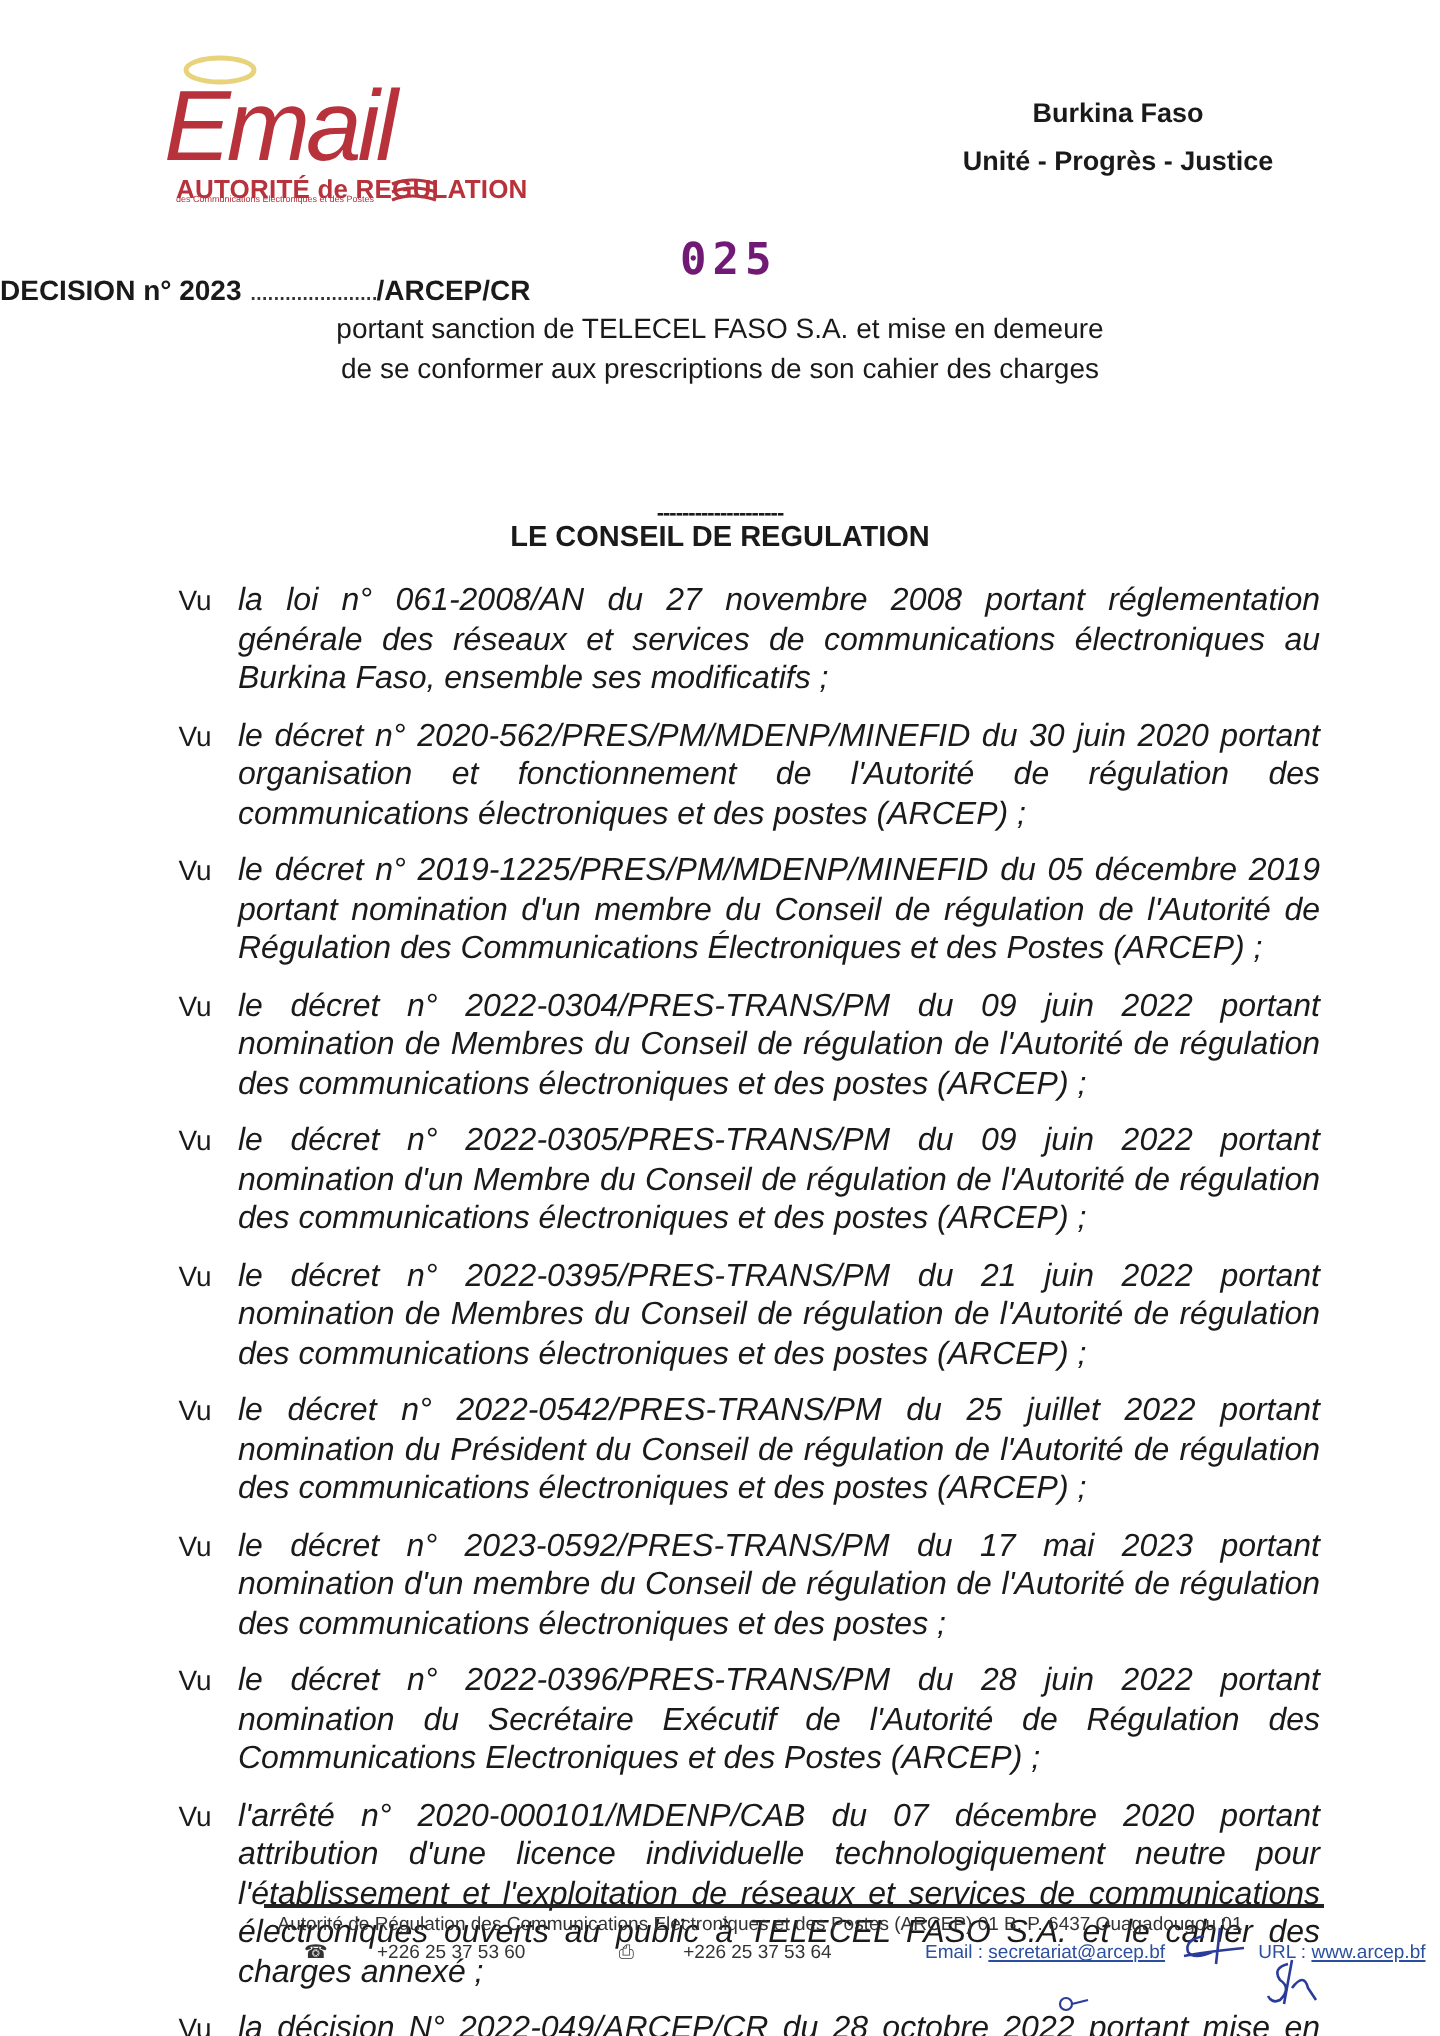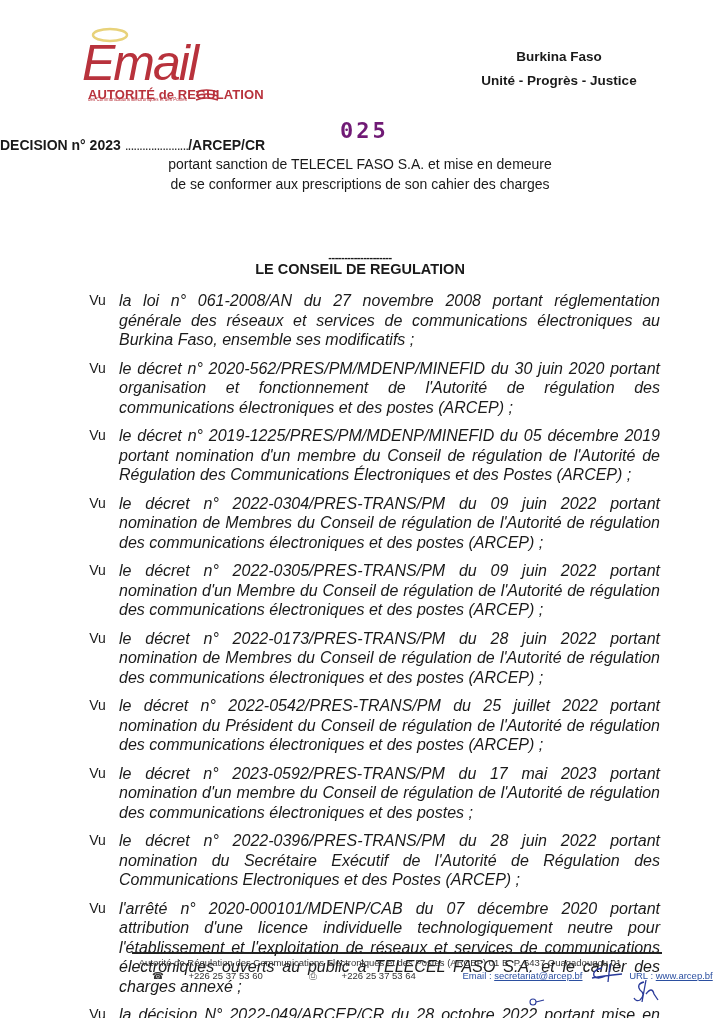--- a/index.html
+++ b/index.html
@@ -96,21 +96,21 @@
   <div class="vu-item">
       <span class="vu-label">Vu</span>
       <span class="vu-text">le décret n° 2022-0304/PRES-TRANS/PM du 09 juin 2022 portant nomination de Membres du Conseil de régulation de l'Autorité de régulation des communications électroniques et des postes (ARCEP) ;</span>
     </div>
   <div class="vu-item">
       <span class="vu-label">Vu</span>
       <span class="vu-text">le décret n° 2022-0305/PRES-TRANS/PM du 09 juin 2022 portant nomination d'un Membre du Conseil de régulation de l'Autorité de régulation des communications électroniques et des postes (ARCEP) ;</span>
     </div>
   <div class="vu-item">
       <span class="vu-label">Vu</span>
-      <span class="vu-text">le décret n° 2022-0173/PRES-TRANS/PM du 28 juin 2022 portant nomination de Membres du Conseil de régulation de l'Autorité de régulation des communications électroniques et des postes (ARCEP) ;</span>
+      <span class="vu-text">le décret n° 2022-0395/PRES-TRANS/PM du 21 juin 2022 portant nomination de Membres du Conseil de régulation de l'Autorité de régulation des communications électroniques et des postes (ARCEP) ;</span>
     </div>
   <div class="vu-item">
       <span class="vu-label">Vu</span>
       <span class="vu-text">le décret n° 2022-0542/PRES-TRANS/PM du 25 juillet 2022 portant nomination du Président du Conseil de régulation de l'Autorité de régulation des communications électroniques et des postes (ARCEP) ;</span>
     </div>
   <div class="vu-item">
       <span class="vu-label">Vu</span>
       <span class="vu-text">le décret n° 2023-0592/PRES-TRANS/PM du 17 mai 2023 portant nomination d'un membre du Conseil de régulation de l'Autorité de régulation des communications électroniques et des postes ;</span>
     </div>
   <div class="vu-item">

